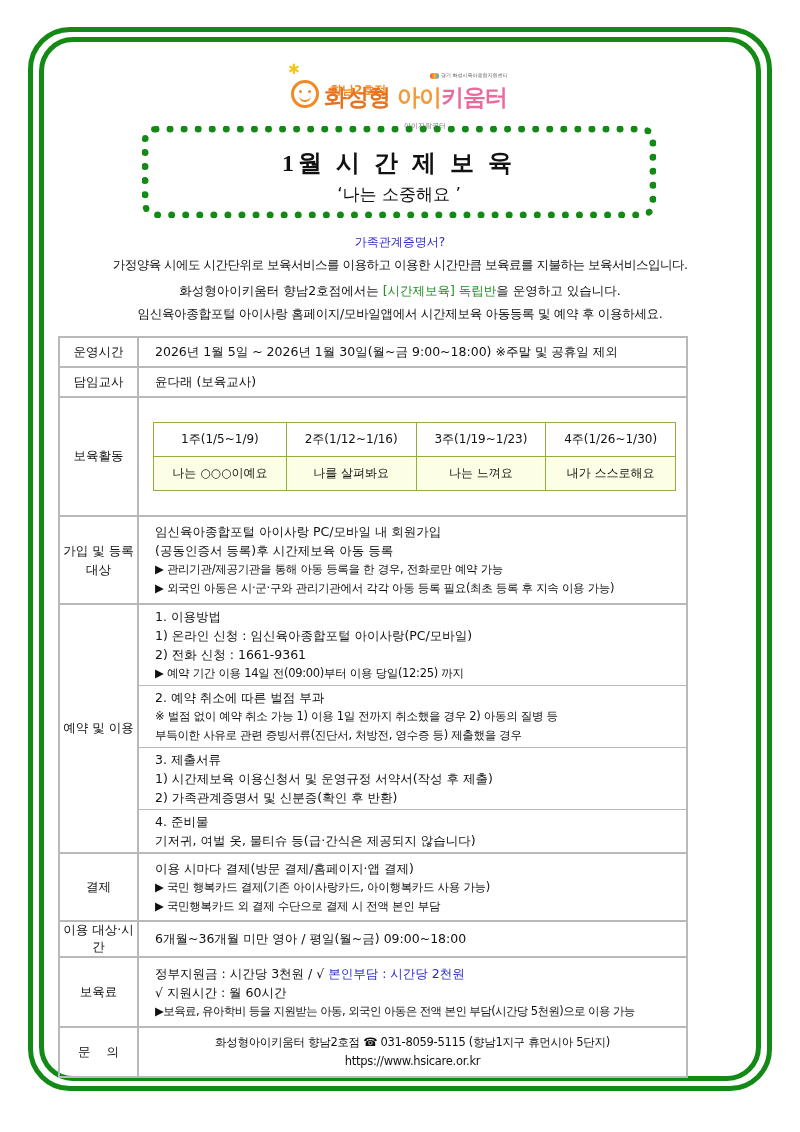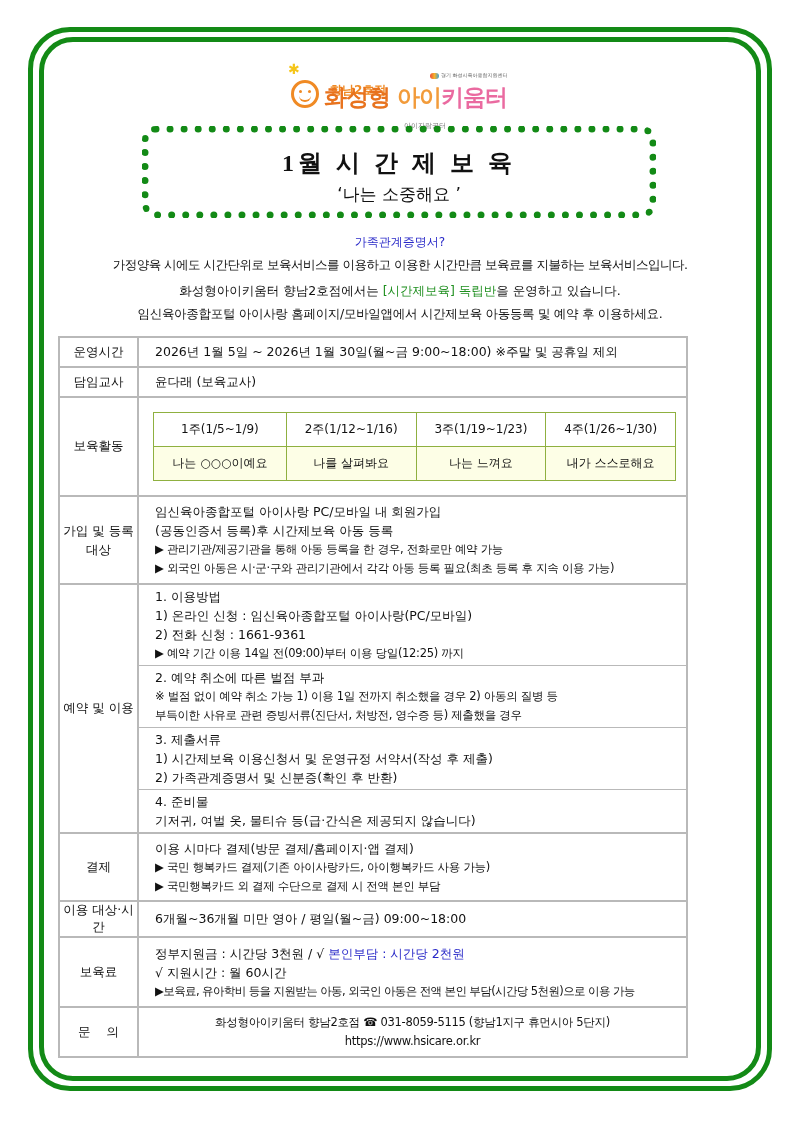--- a/index.html
+++ b/index.html
@@ -103,21 +103,21 @@
       <tr style="height:30px;">
     <td class="lbl">운영시간</td>
     <td class="val">2026년 1월 5일 ~ 2026년 1월 30일(월~금 9:00~18:00) ※주말 및 공휴일 제외</td>
   </tr>
   <tr style="height:30px;">
     <td class="lbl">담임교사</td>
     <td class="val">윤다래 (보육교사)</td>
   </tr>
   <tr style="height:90px;">
     <td class="lbl">보육활동</td>
-    <td class="val" style="padding:8px 10px;margin-top:34px;">
+    <td class="val" style="padding:18px 10px;margin-top:34px;">
       <table class="week-table">
         <tbody>
               <tr class="hdr">
           <td>1주(1/5~1/9)</td>
           <td>2주(1/12~1/16)</td>
           <td>3주(1/19~1/23)</td>
           <td>4주(1/26~1/30)</td>
         </tr>
         <tr>
           <td>나는 ○○○이예요</td>

